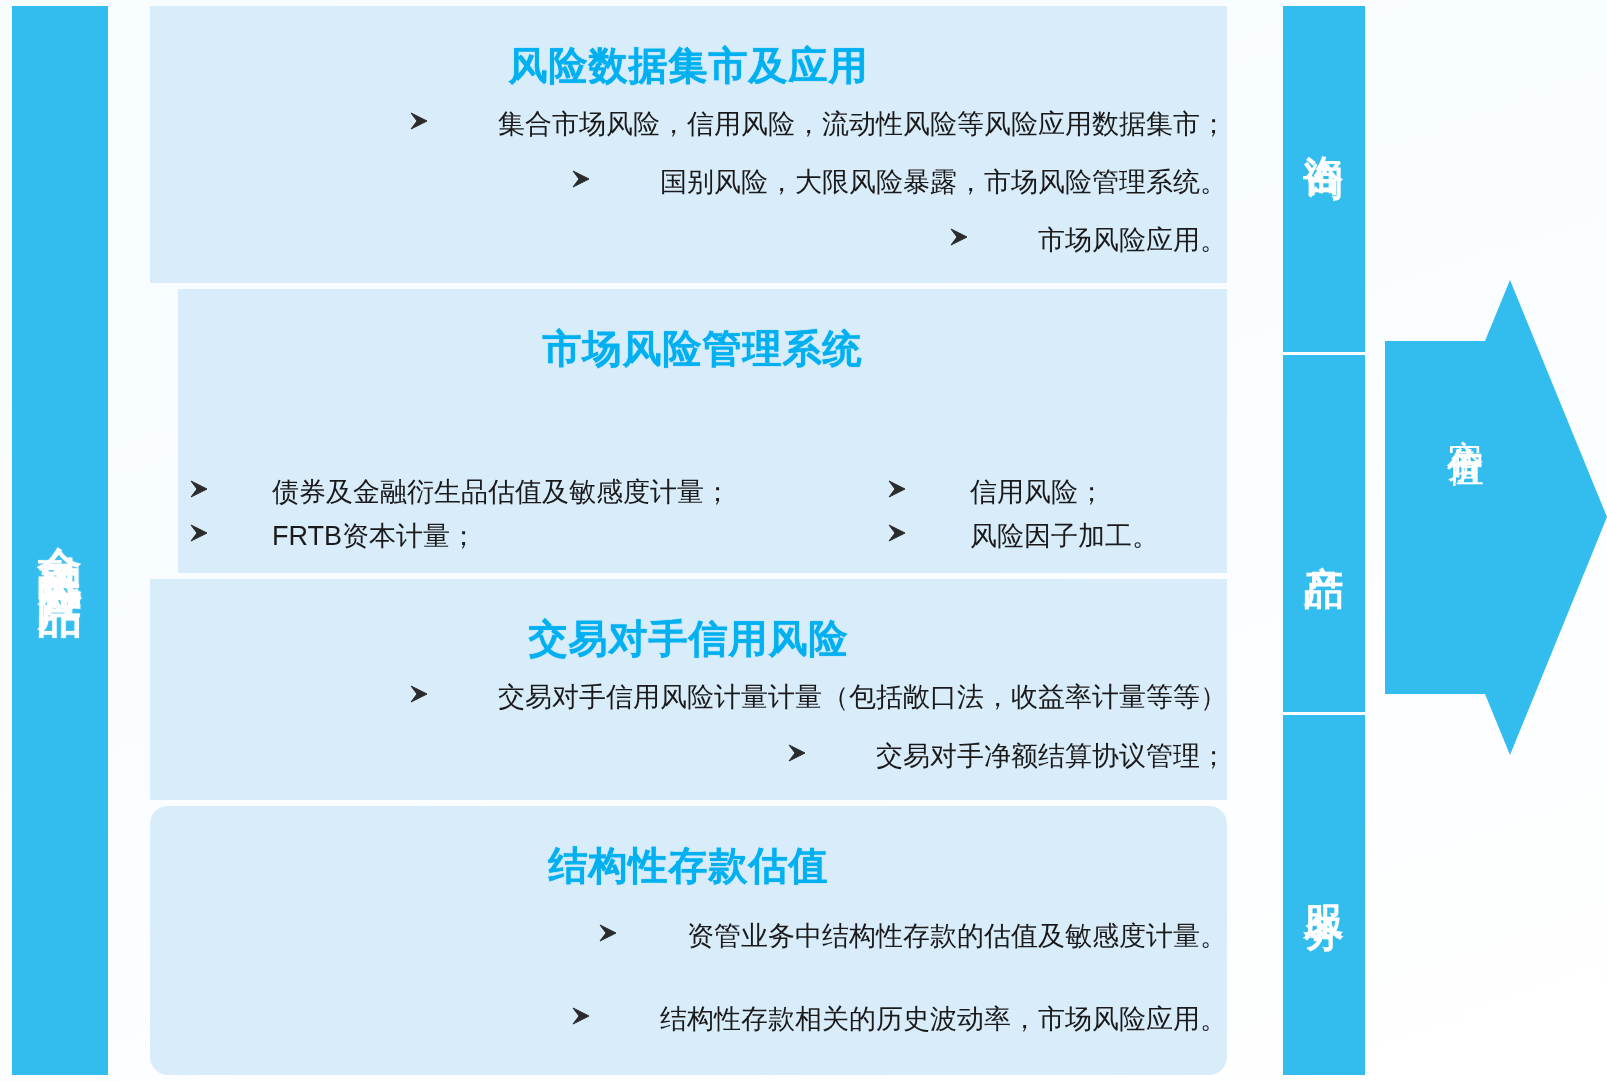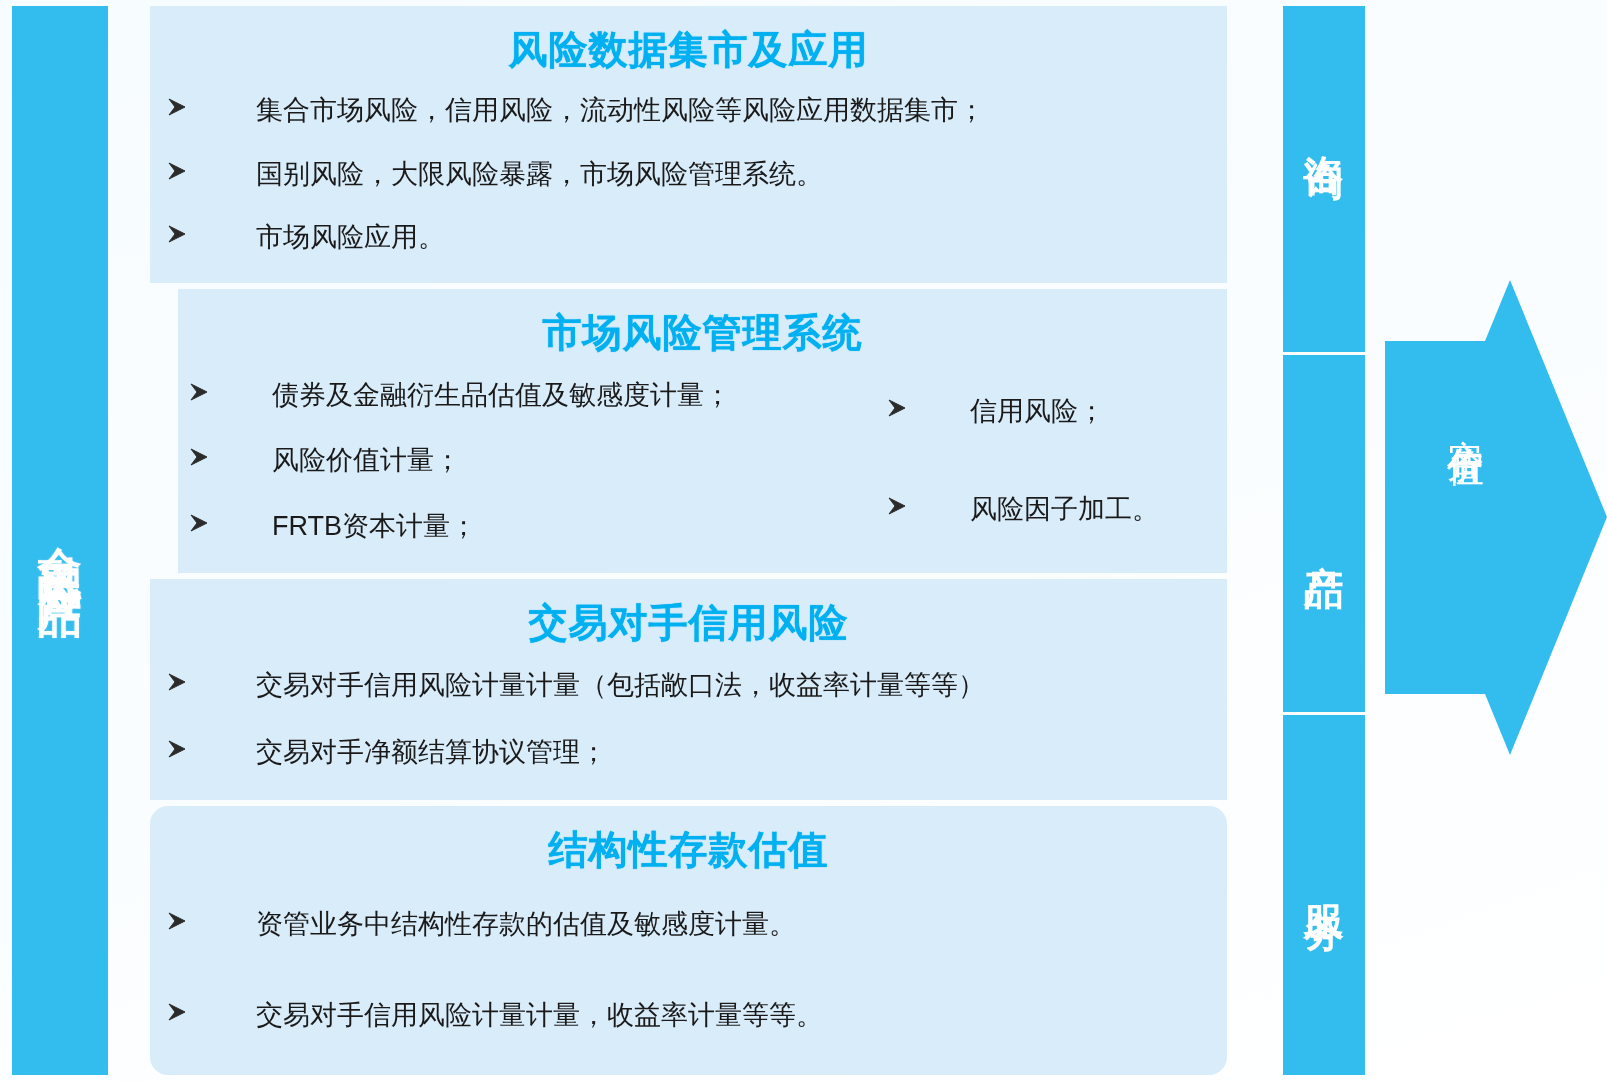--- a/index.html
+++ b/index.html
@@ -51,21 +51,21 @@
     width: 1077px;
     height: 1069px;
     display: flex;
     flex-direction: column;
     gap: 6px;
   }
   .panel {
     background: #d9ecfa;
     position: relative;
     box-sizing: border-box;
-    padding: 6px 0 6px 0;
+    padding: 22px 0 6px 0;
     display: flex;
     flex-direction: column;
   }
   .panel-1 { height: 279px; }
   .panel-2 { height: 285px; margin-left: 28px; }
   .panel-3 { height: 222px; }
   .panel-4 { height: 271px; border-radius: 18px; }
 
   .panel-title {
     color: #00b0f0;
@@ -77,20 +77,21 @@
     line-height: 1.15;
     text-shadow: 0 0 1px #00b0f0;
   }
 
   .bullets {
     flex: 1;
     display: flex;
     flex-direction: column;
     justify-content: space-around;
     padding: 0 0 8px 0;
+    align-items: flex-end;
   }
   .bullets.two-col {
     flex-direction: row;
   }
   .bullet-col {
     flex: 1;
     display: flex;
     flex-direction: column;
     justify-content: space-around;
   }
@@ -240,28 +241,20 @@
               </svg>
             </span>
             <span class="bullet-text">债券及金融衍生品估值及敏感度计量；</span>
           </div>
           <div class="bullet">
             <span class="bullet-marker">
               <svg viewBox="0 0 22 22" width="22" height="22" aria-hidden="true">
                 <path d="M3 3 L19 11 L3 19 L9 11 Z" fill="#2b2b2b" stroke="#2b2b2b" stroke-width="1" stroke-linejoin="round"></path>
               </svg>
             </span>
-            <span class="bullet-text">风险价值计量；</span>
-          </div>
-          <div class="bullet">
-            <span class="bullet-marker">
-              <svg viewBox="0 0 22 22" width="22" height="22" aria-hidden="true">
-                <path d="M3 3 L19 11 L3 19 L9 11 Z" fill="#2b2b2b" stroke="#2b2b2b" stroke-width="1" stroke-linejoin="round"></path>
-              </svg>
-            </span>
             <span class="bullet-text">FRTB资本计量；</span>
           </div>
         </div>
         <div class="bullet-col col-right">
           <div class="bullet">
             <span class="bullet-marker">
               <svg viewBox="0 0 22 22" width="22" height="22" aria-hidden="true">
                 <path d="M3 3 L19 11 L3 19 L9 11 Z" fill="#2b2b2b" stroke="#2b2b2b" stroke-width="1" stroke-linejoin="round"></path>
               </svg>
             </span>
@@ -311,21 +304,21 @@
             </svg>
           </span>
           <span class="bullet-text">资管业务中结构性存款的估值及敏感度计量。</span>
         </div>
         <div class="bullet">
           <span class="bullet-marker">
             <svg viewBox="0 0 22 22" width="22" height="22" aria-hidden="true">
               <path d="M3 3 L19 11 L3 19 L9 11 Z" fill="#2b2b2b" stroke="#2b2b2b" stroke-width="1" stroke-linejoin="round"></path>
             </svg>
           </span>
-          <span class="bullet-text">交易对手信用风险计量计量，收益率计量等等。</span>
+          <span class="bullet-text">结构性存款相关的历史波动率，市场风险应用。</span>
         </div>
       </div>
     </div>
 
   </div>
 
   <div class="stage-col">
     <div class="stage-block stage-1">
       <div class="stage-label">咨询</div>
     </div>

